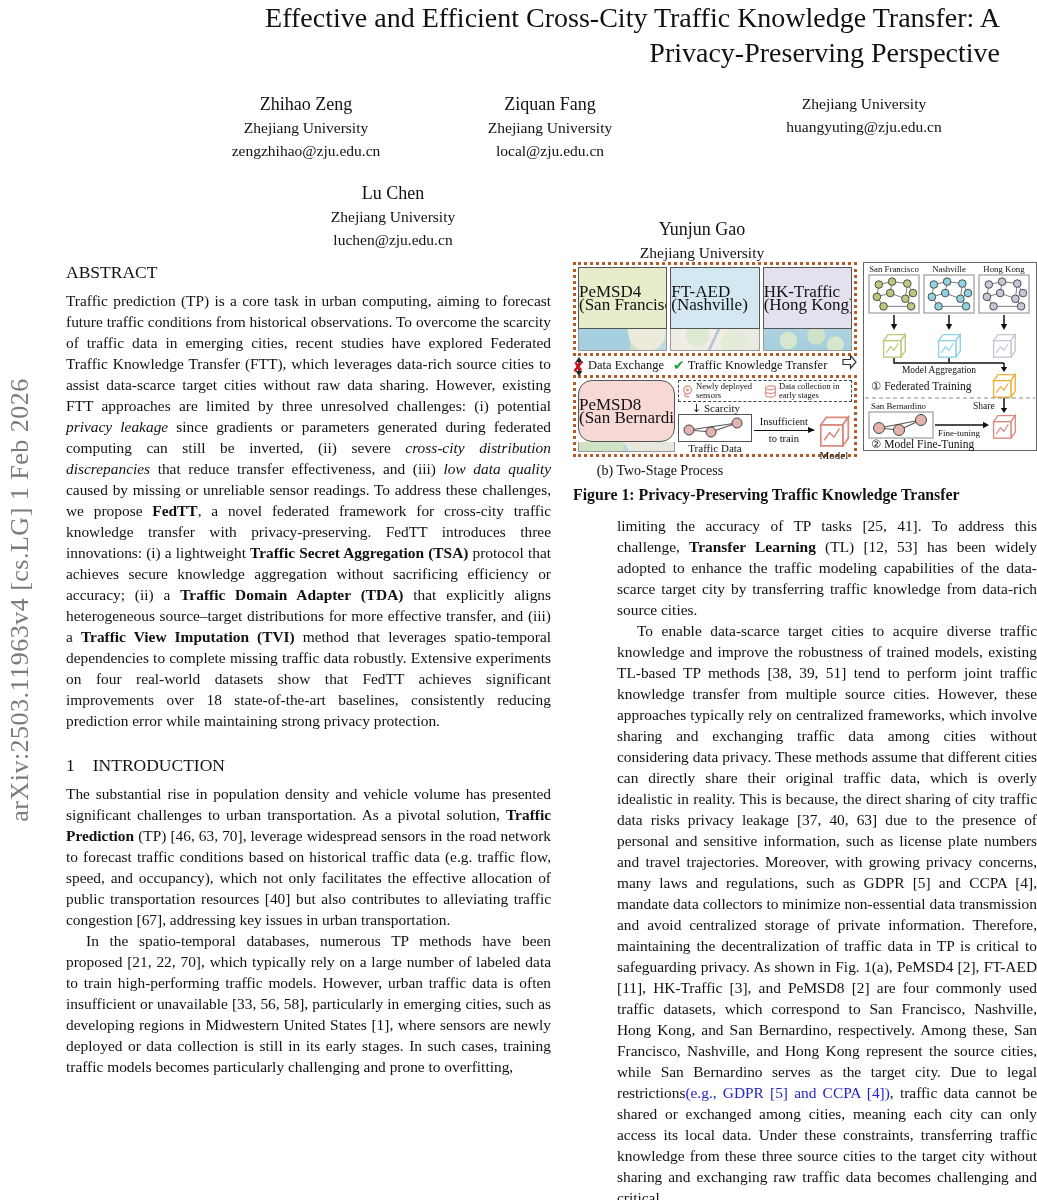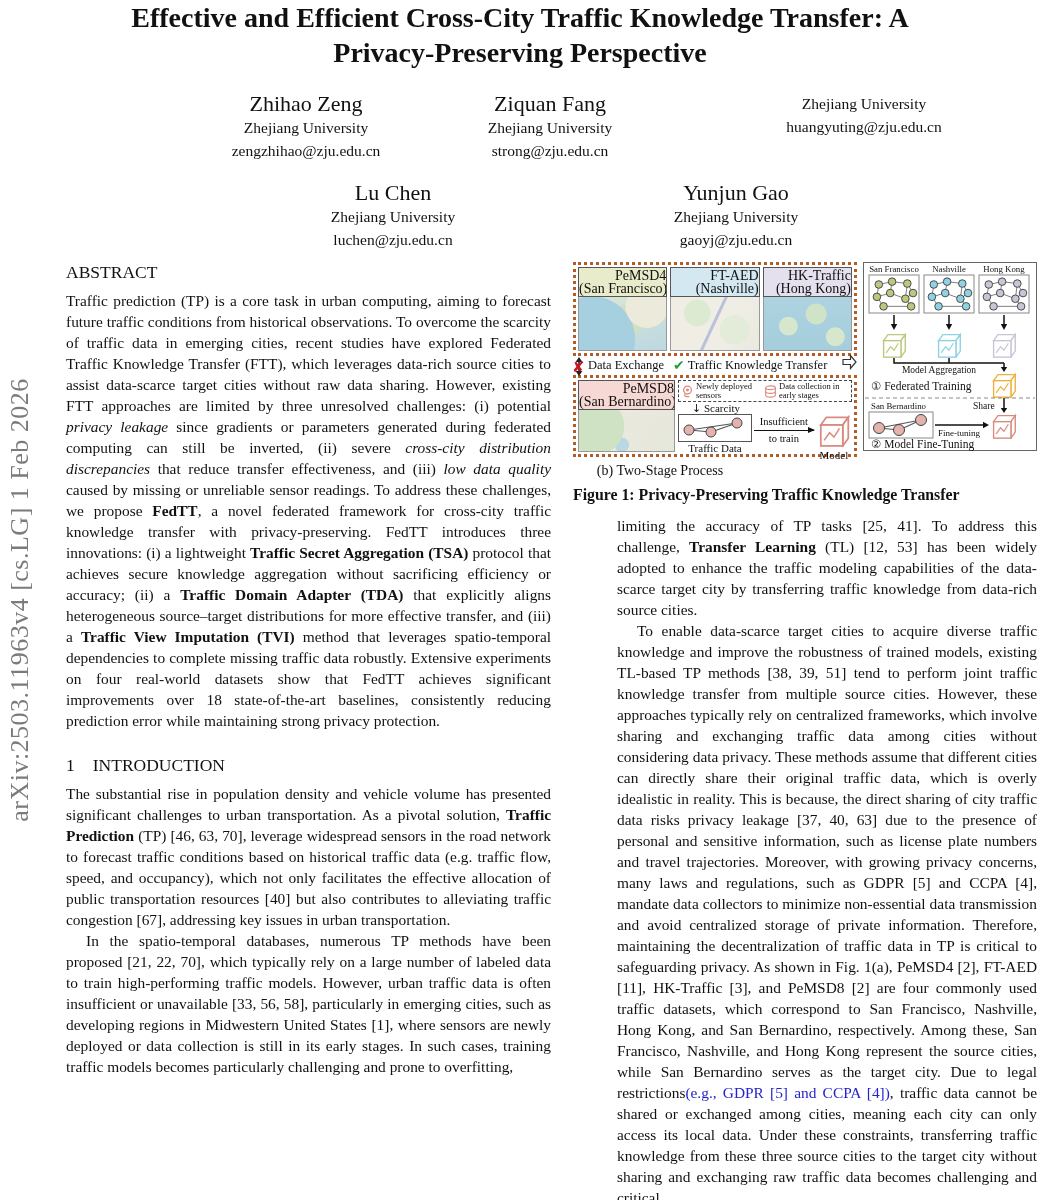--- a/index.html
+++ b/index.html
@@ -5,52 +5,52 @@
   html,body{margin:0;padding:0;}
   body{width:1037px;height:1200px;overflow:hidden;background:#ffffff;
        font-family:"Liberation Serif",serif;color:#111;}
   .page{position:relative;width:1037px;height:1200px;background:#fff;}
 
   
   .arxiv{position:absolute;top:600px;left:20px;transform:translate(-50%,-50%) rotate(-90deg);
          white-space:nowrap;font-size:26px;color:#7b7b7b;letter-spacing:.5px;}
 
   
-  .title{position:absolute;top:0;left:40px;width:960px;text-align:center;
-         font-size:28px;font-weight:bold;line-height:35px;}
+  .title{position:absolute;top:0;left:40px;width:960px;text-align:right;
+         font-size:28px;font-weight:normal;line-height:35px;}
   .auth{position:absolute;width:270px;text-align:center;}
-  .auth .nm{font-size:22px;line-height:24px;}
+  .auth .nm{font-size:18px;line-height:24px;}
   .auth .af{font-size:15.5px;line-height:23px;}
   .auth .em{font-size:15.5px;line-height:23px;}
   .r1{top:92px;} .r2{top:181px;}
   .a1{left:171px;} .a2{left:415px;} .a3{left:729px;}
-  .a4{left:258px;} .a5{left:601px;}
+  .a4{left:258px;} .a5{left:567px;margin-top:36px;}
 
   
   .col{position:absolute;top:262px;font-size:15.4px;line-height:21px;text-align:justify;}
   .col-left{left:66px;width:485px;}
   .col-right{left:573px;width:464px;}
   .hdg{font-size:17.5px;font-weight:normal;margin:0 0 7px 0;text-align:left;}
   .hdg .no{margin-right:18px;}
   .sect{margin-top:24px;}
   p.para{margin:0;}
   p.indent{text-indent:20px;}
   .link span, span.link{color:var(--link-blue);}
 
   
   .fig{width:464px;text-align:left;}
   .panels{display:flex;gap:6px;}
   .panel-a{width:284px;font-size:12.5px;}
   .hatch{border:3px dotted var(--hatch);background:#fff;box-sizing:border-box;}
   .top-box{display:flex;gap:3px;padding:2px;height:94px;}
   .ds-card{flex:1;display:flex;flex-direction:column;min-width:0;}
-  .ds-label{border:1px solid #555;text-align:right;font-size:14px;line-height:13px;
-            padding:1px 0;white-space:nowrap;overflow:hidden;}
+  .ds-label{border:1px solid #555;text-align:left;font-size:17px;line-height:13px;
+            padding:17px 0;white-space:nowrap;overflow:hidden;}
   .bg-pemsd4{background:var(--label-pemsd4);} .bg-ftaed{background:var(--label-ftaed);}
-  .bg-hk{background:var(--label-hk);} .bg-pemsd8{background:var(--label-pemsd8);}
+  .bg-hk{background:var(--label-hk);} .bg-pemsd8{background:var(--label-pemsd8);border-radius:14px;}
   .map{flex:1;border:1px solid #999;border-top:none;min-height:0;}
   .map-sf{background:radial-gradient(circle at 78% 18%,#eceadb 0 26%,transparent 27%),
           radial-gradient(circle at 15% 80%,#a6cfdf 0 50%,transparent 51%),
           radial-gradient(circle at 55% 45%,#cfe0c2 0 28%,transparent 29%),
           linear-gradient(160deg,#dde7d2 0%,#bcd8e2 100%);}
   .map-nash{background:linear-gradient(115deg,transparent 47%,#b9c2da 48% 50%,transparent 51%),
           radial-gradient(circle at 30% 30%,#dcead2 0 18%,transparent 19%),
           radial-gradient(circle at 72% 62%,#e3ecd8 0 20%,transparent 21%),
           linear-gradient(120deg,#f0eee4 0 60%,#e9e9e1 100%);}
   .map-hk{background:radial-gradient(circle at 60% 32%,#cfe3c8 0 16%,transparent 17%),
@@ -147,21 +147,21 @@
   </div>
 
   <div class="auth r1 a1">
     <div class="nm">Zhihao Zeng</div>
     <div class="af">Zhejiang University</div>
     <div class="em">zengzhihao@zju.edu.cn</div>
   </div>
   <div class="auth r1 a2">
     <div class="nm">Ziquan Fang</div>
     <div class="af">Zhejiang University</div>
-    <div class="em">strong@zju.edu.cn</div>
+    <div class="em">local@zju.edu.cn</div>
   </div>
   <div class="auth r1 a3">
     <div class="af">Zhejiang University</div>
     <div class="em">huangyuting@zju.edu.cn</div>
   </div>
   <div class="auth r2 a4">
     <div class="nm">Lu Chen</div>
     <div class="af">Zhejiang University</div>
     <div class="em">luchen@zju.edu.cn</div>
   </div>

